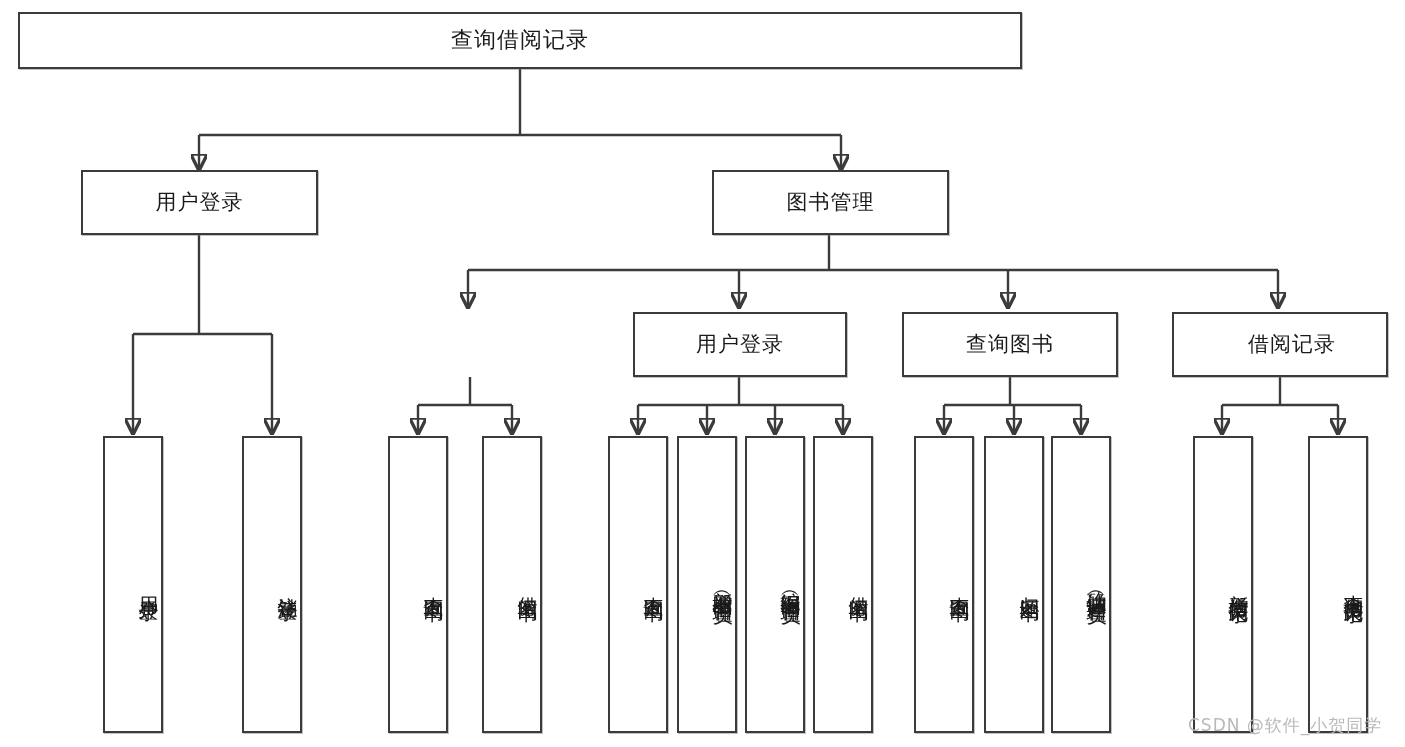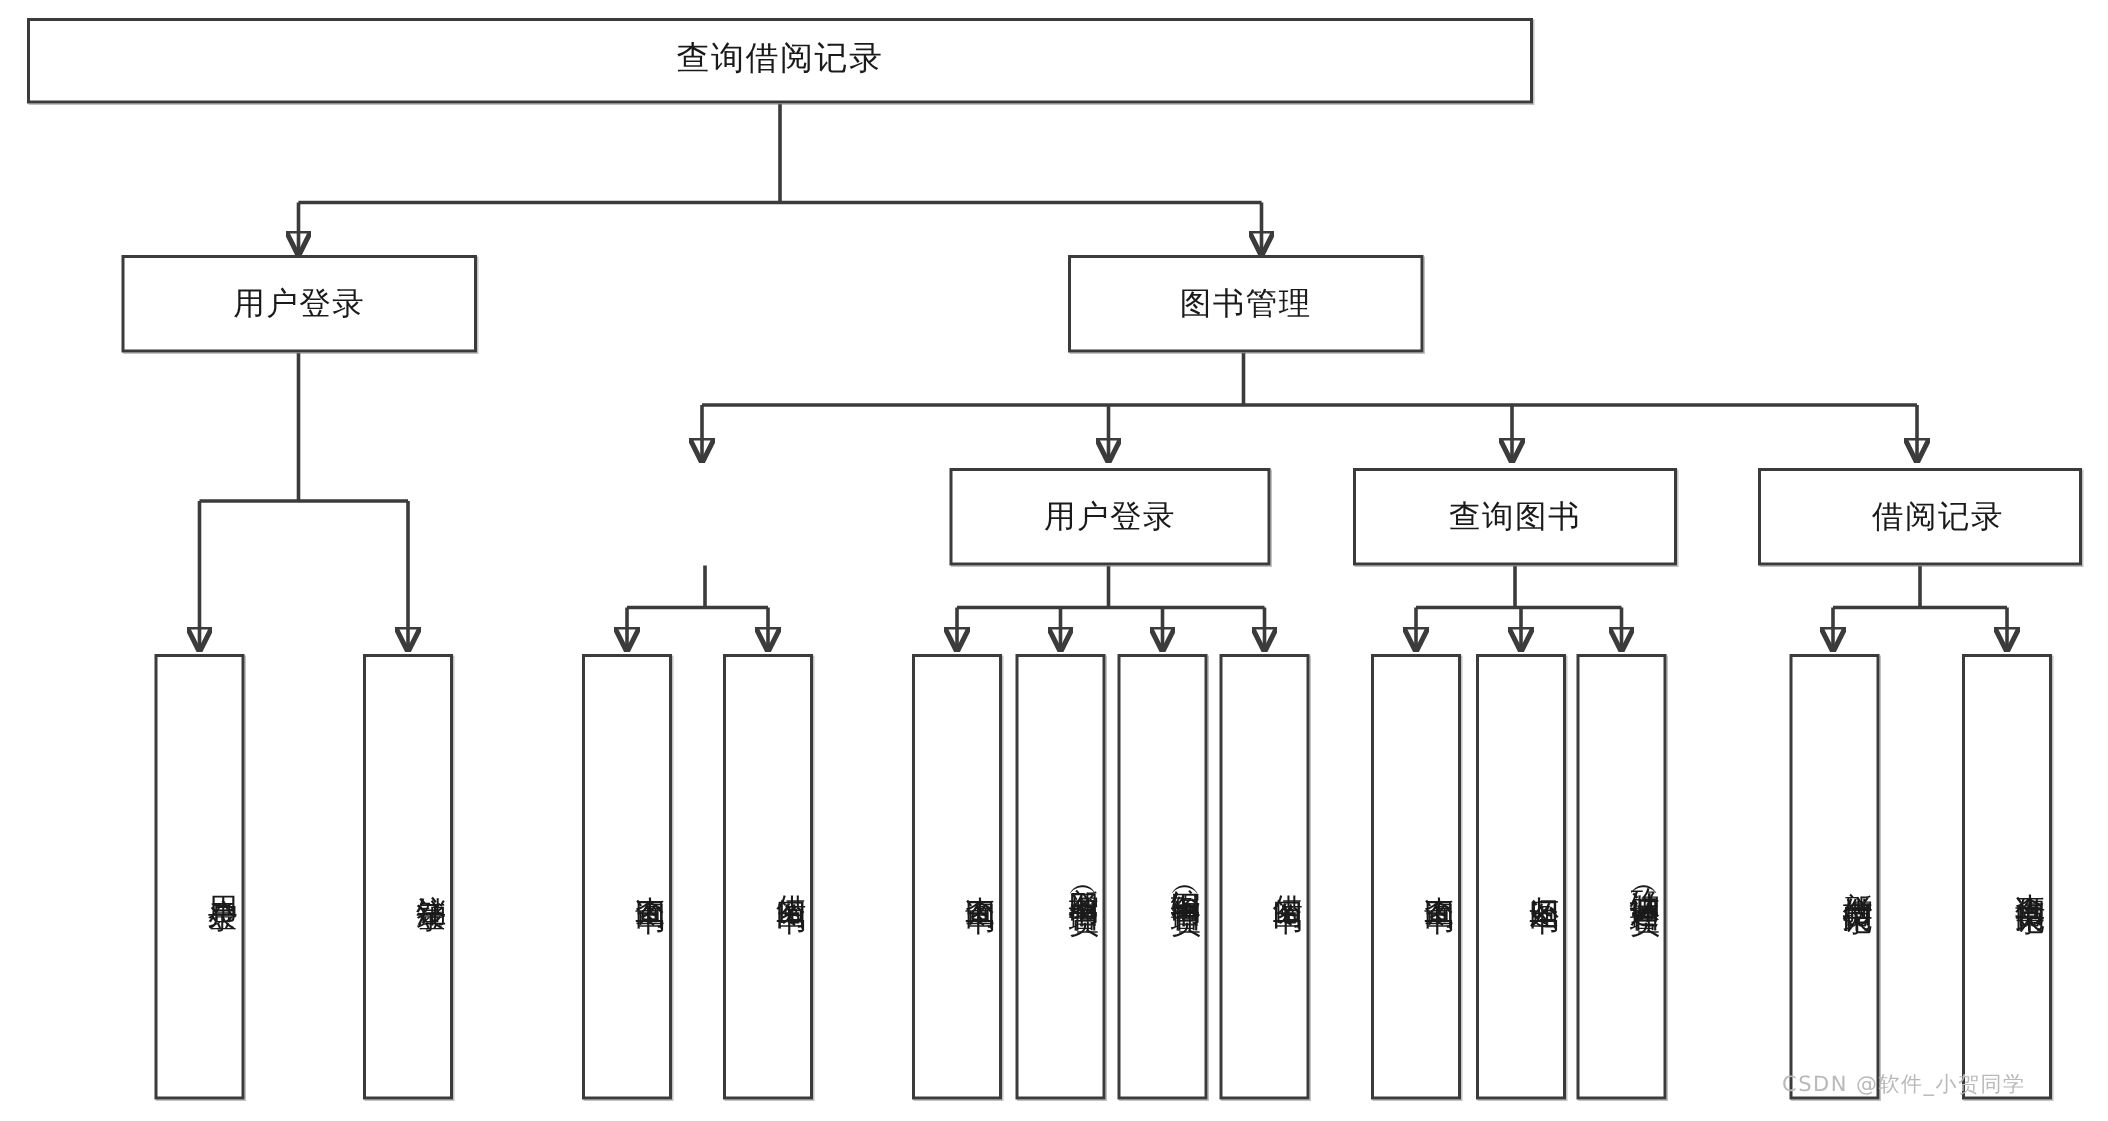--- a/index.html
+++ b/index.html
@@ -58,21 +58,21 @@
   }
   svg.links path, svg.links line{
     stroke:#3b3b3b;
     stroke-width:2.4;
     fill:none;
   }
   .watermark{
     position:absolute;
     left:1188px;
     top:714px;
-    font-size:14px;
+    font-size:17px;
     color:#b9b9b9;
     letter-spacing:1px;
     white-space:nowrap;
     user-select:none;
   }
 </style>
 </head>
 <body>
 
 <div id="canvas">

